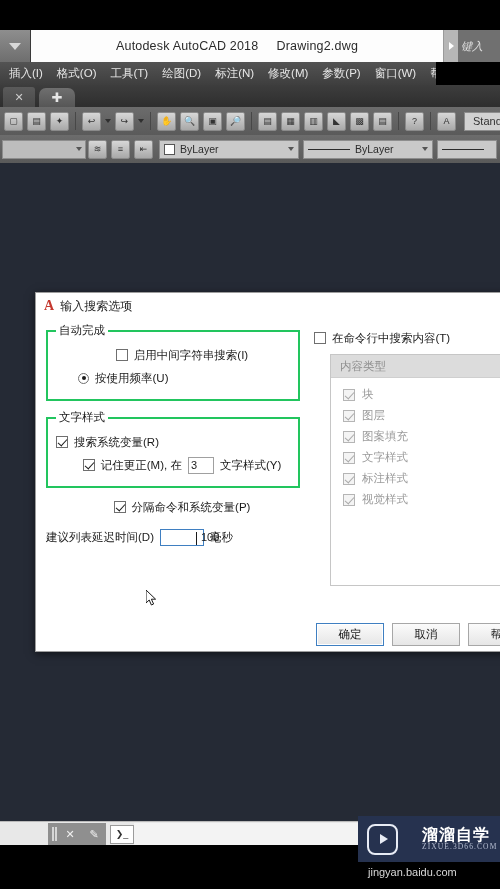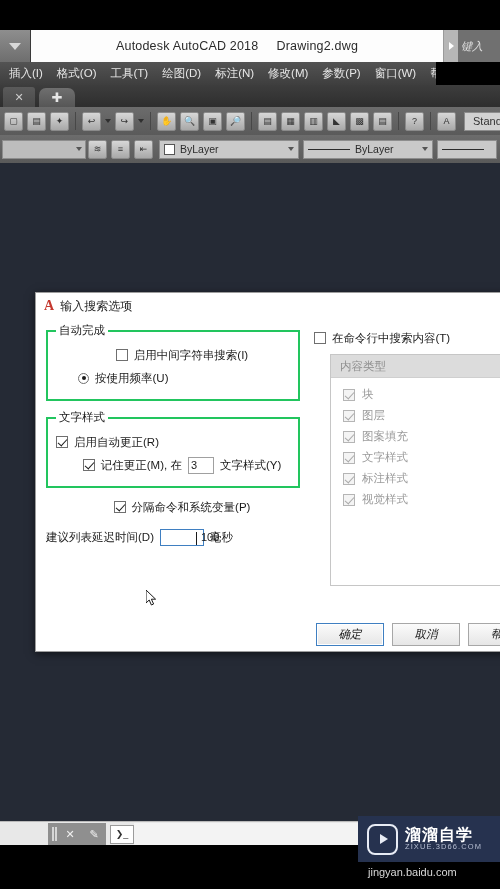--- a/index.html
+++ b/index.html
@@ -298,23 +298,24 @@
   }
 
   
   .watermark {
     position: absolute;
     left: 358px; top: 816px;
     width: 142px; height: 46px;
     background: #26324f;
     display: flex;
     align-items: center;
-    gap: 7px;
+    gap: 24px;
     padding-left: 9px;
     box-sizing: border-box;
+    font-family: Liberation Serif, serif;
   }
   .wm-logo {
     width: 27px; height: 27px;
     border: 2px solid #e8ecf5;
     border-radius: 8px;
     display: flex; align-items: center; justify-content: center;
     flex: 0 0 auto;
   }
   .wm-logo i {
     width: 0; height: 0;
@@ -507,21 +508,21 @@
     gap: 8px;
     padding-right: 10px;
     box-sizing: border-box;
   }
   .btn {
     width: 66px; height: 21px;
     background: linear-gradient(#fbfbfb, #e6e6e6);
     border: 1px solid #a7a7a7;
     font-size: 11.5px;
     color: #1a1a1a;
-    display: flex; align-items: center; justify-content: center; font-style: italic;
+    display: flex; align-items: center; justify-content: center;
   }
   .btn.default {
     border: 1px solid #3f7fc1;
     box-shadow: inset 0 0 0 1px #ffffff;
   }
 
   
   .cursor {
     position: absolute;
     left: 146px; top: 590px;
@@ -647,21 +648,21 @@
             <span class="lbl">按使用频率(U)</span>
           </div>
 
         </fieldset>
 
         <fieldset class="group">
           <legend>文字样式</legend>
 
           <div class="row">
             <span class="cb checked"></span>
-            <span class="lbl">启用自动更正(R)</span>
+            <span class="lbl">搜索系统变量(R)</span>
           </div>
 
           <div class="row indent1">
             <span class="cb checked"></span>
             <span class="lbl">记住更正(M), 在</span>
             <span class="numbox">3</span>
             <span class="lbl">文字样式(Y)</span>
           </div>
         </fieldset>
 

